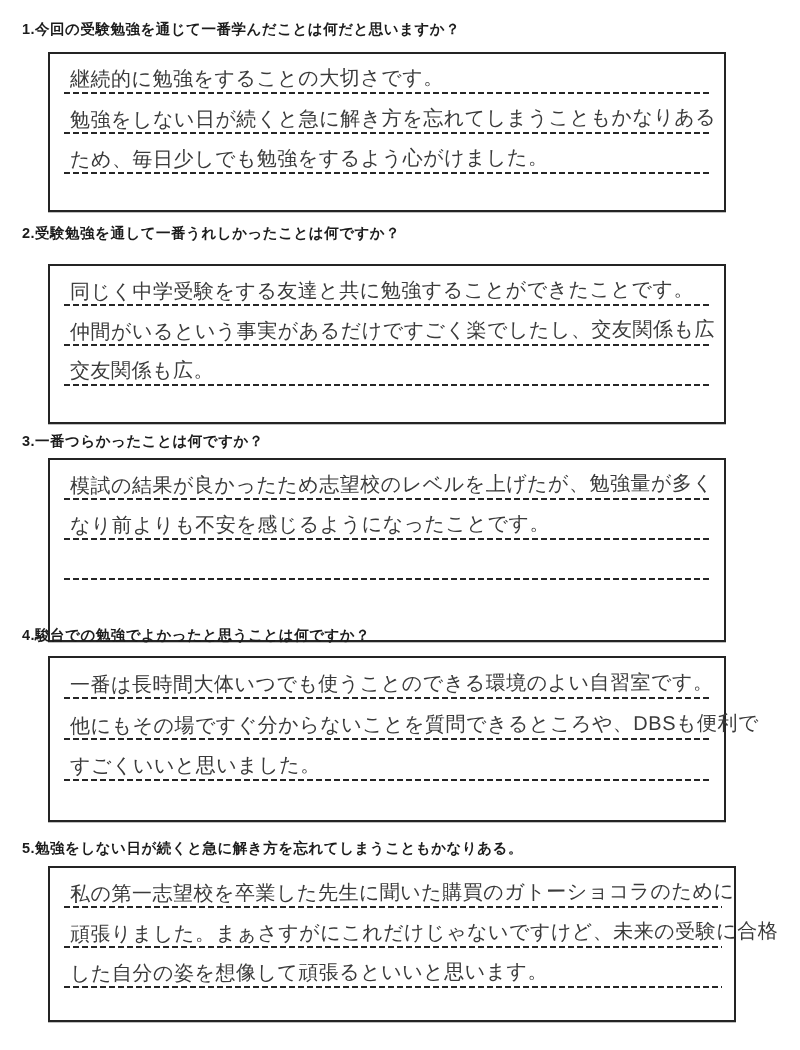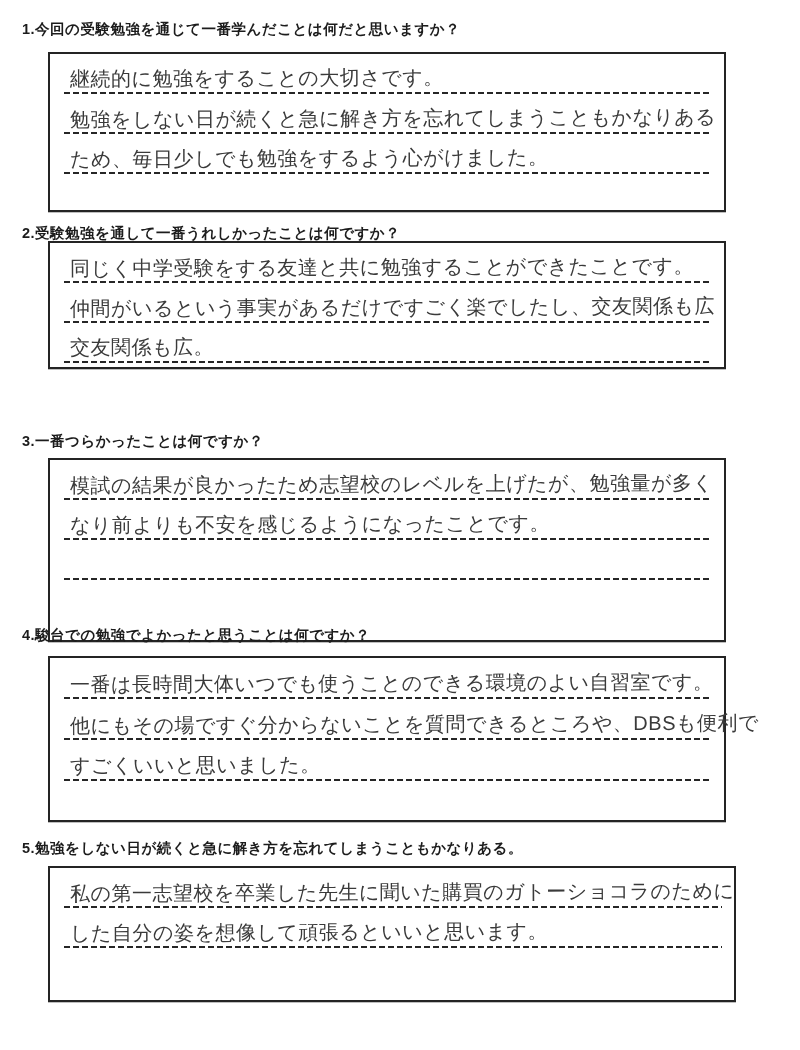--- a/index.html
+++ b/index.html
@@ -69,21 +69,21 @@
       </div>
     <div class="ans-line">
         <span class="hw">勉強をしない日が続くと急に解き方を忘れてしまうこともかなりある</span>
       </div>
     <div class="ans-line">
         <span class="hw">ため、毎日少しでも勉強をするよう心がけました。</span>
       </div>
   </div>
 
   <div class="q-label" style="top:224px"><span>2.</span><span>受験勉強を通して一番うれしかったことは何ですか？</span></div>
-  <div class="answer-box box2" style="top:241px;height:128px">
+  <div class="answer-box box2" style="top:264px;height:160px">
     <div class="ans-line">
         <span class="hw">同じく中学受験をする友達と共に勉強することができたことです。</span>
       </div>
     <div class="ans-line">
         <span class="hw">仲間がいるという事実があるだけですごく楽でしたし、交友関係も広</span>
       </div>
     <div class="ans-line">
         <span class="hw">交友関係も広。</span>
       </div>
   </div>
@@ -108,22 +108,25 @@
       </div>
     <div class="ans-line">
         <span class="hw">他にもその場ですぐ分からないことを質問できるところや、DBSも便利で</span>
       </div>
     <div class="ans-line">
         <span class="hw">すごくいいと思いました。</span>
       </div>
   </div>
 
   <div class="q-label" style="top:839px"><span>5.</span><span>勉強をしない日が続くと急に解き方を忘れてしまうこともかなりある。</span></div>
-  <div class="answer-box box5" style="top:866px;height:136px;width:688px">
+  <div class="answer-box box5" style="top:866px;height:156px;width:688px">
     <div class="ans-line">
         <span class="hw">私の第一志望校を卒業した先生に聞いた購買のガトーショコラのために</span>
+      </div>
+    <div class="ans-line">
+        <span class="hw">頑張りました。まぁさすがにこれだけじゃないですけど、未来の受験に合格</span>
       </div>
     <div class="ans-line">
         <span class="hw">した自分の姿を想像して頑張るといいと思います。</span>
       </div>
   </div>
 
 </div>
 
 </body></html>

